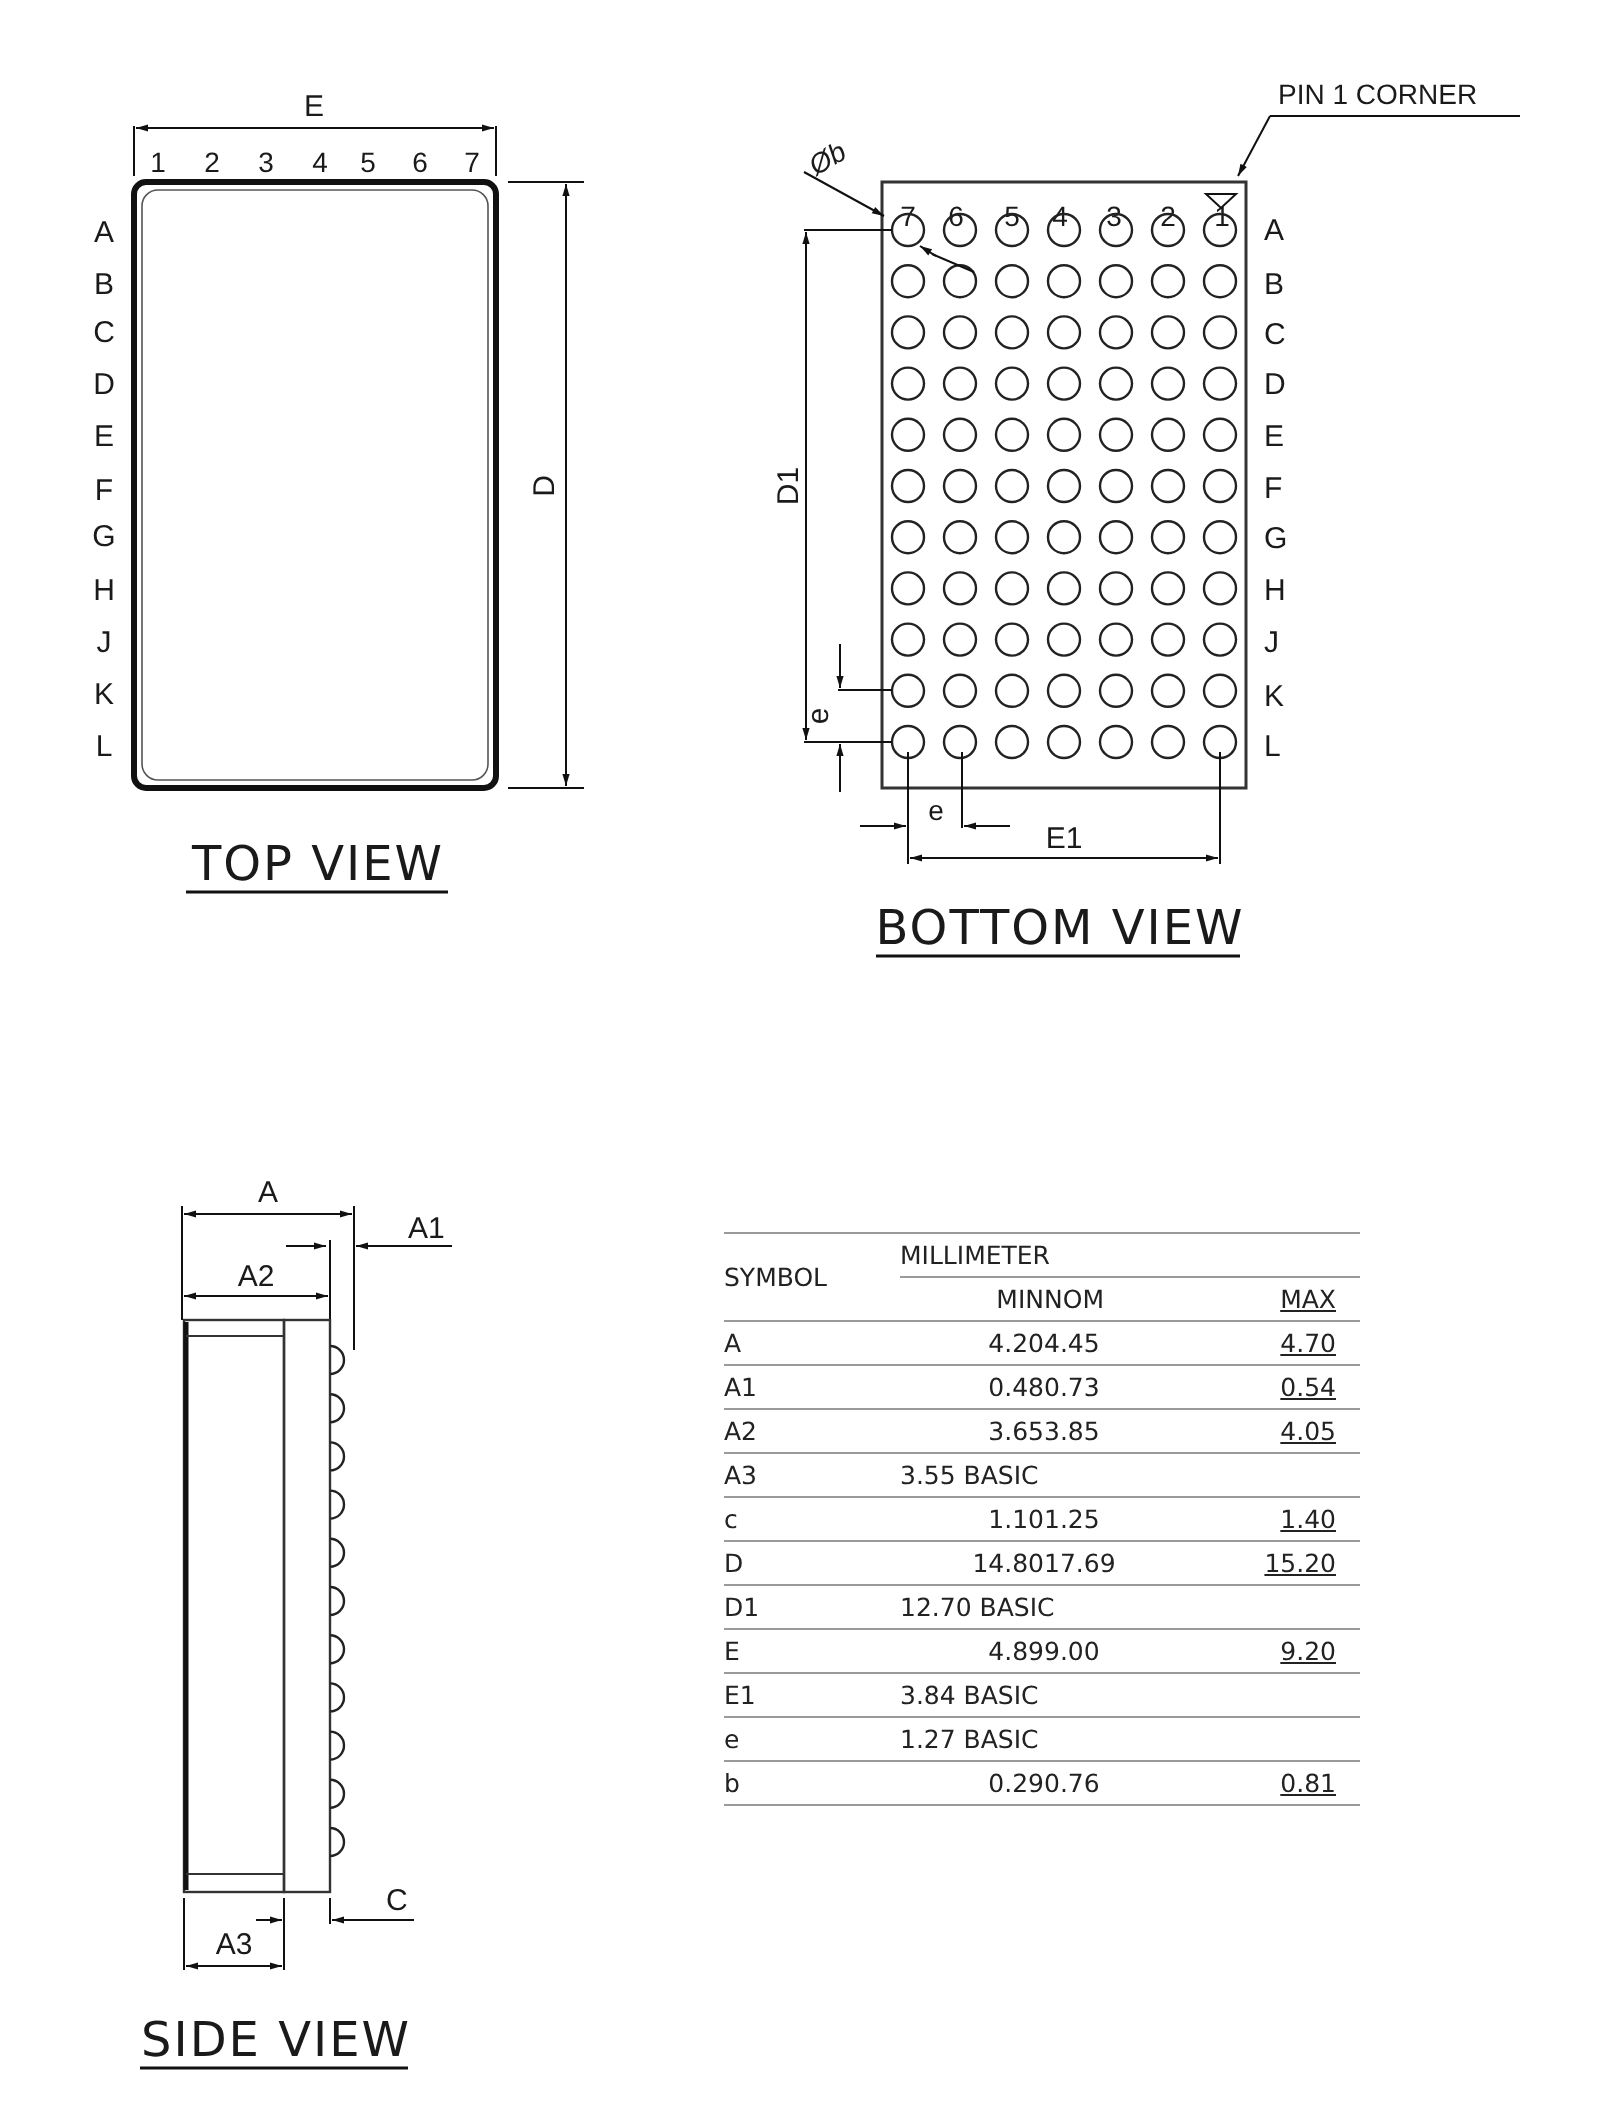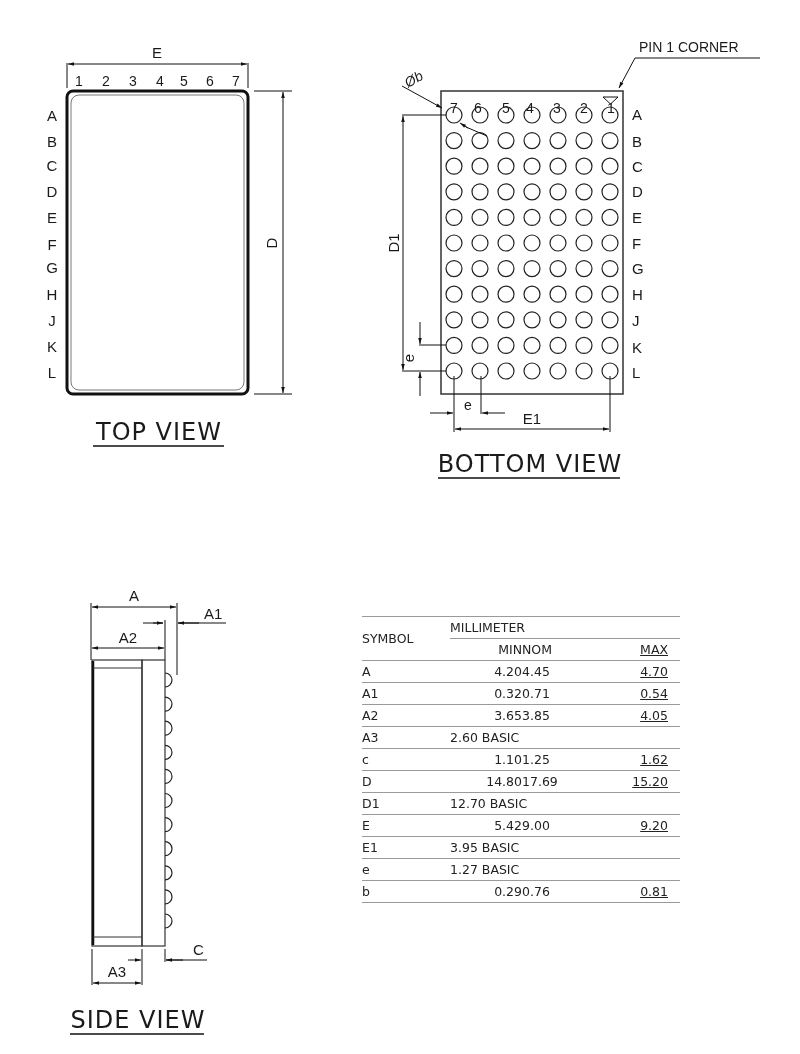--- a/index.html
+++ b/index.html
@@ -277,59 +277,59 @@
   </tbody>
     <tbody id="dim-body">
       <tr>
         <td class="sym">A</td>
         <td class="cmin">4.20</td>
         <td class="cnom">4.45</td>
         <td class="cmax">4.70</td>
       </tr>
       <tr>
         <td class="sym">A1</td>
-        <td class="cmin">0.32</td>
-        <td class="cnom">0.71</td>
+        <td class="cmin">0.48</td>
+        <td class="cnom">0.73</td>
         <td class="cmax">0.54</td>
       </tr>
       <tr>
         <td class="sym">A2</td>
         <td class="cmin">3.65</td>
         <td class="cnom">3.85</td>
         <td class="cmax">4.05</td>
       </tr>
       <tr>
         <td class="sym">A3</td>
-        <td colspan="3">2.60 BASIC</td>
+        <td colspan="3">3.55 BASIC</td>
       </tr>
       <tr>
         <td class="sym">c</td>
         <td class="cmin">1.10</td>
         <td class="cnom">1.25</td>
-        <td class="cmax">1.62</td>
+        <td class="cmax">1.40</td>
       </tr>
       <tr>
         <td class="sym">D</td>
         <td class="cmin">14.80</td>
         <td class="cnom">17.69</td>
         <td class="cmax">15.20</td>
       </tr>
       <tr>
         <td class="sym">D1</td>
         <td colspan="3">12.70 BASIC</td>
       </tr>
       <tr>
         <td class="sym">E</td>
-        <td class="cmin">5.42</td>
+        <td class="cmin">4.89</td>
         <td class="cnom">9.00</td>
         <td class="cmax">9.20</td>
       </tr>
       <tr>
         <td class="sym">E1</td>
-        <td colspan="3">3.95 BASIC</td>
+        <td colspan="3">3.84 BASIC</td>
       </tr>
       <tr>
         <td class="sym">e</td>
         <td colspan="3">1.27 BASIC</td>
       </tr>
       <tr>
         <td class="sym">b</td>
         <td class="cmin">0.29</td>
         <td class="cnom">0.76</td>
         <td class="cmax">0.81</td>

